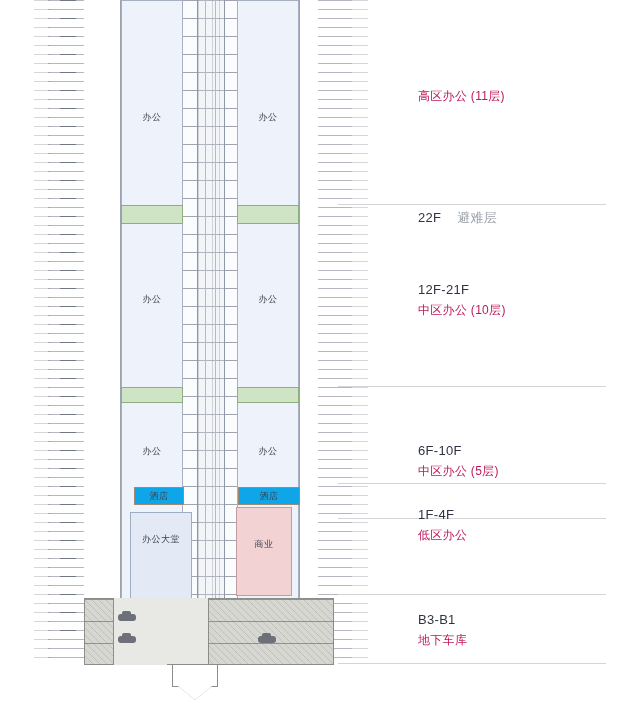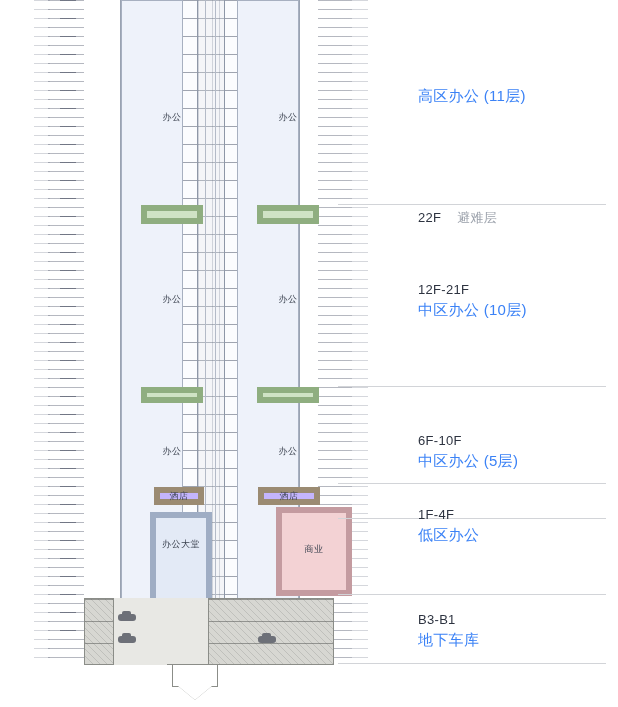--- a/index.html
+++ b/index.html
@@ -127,35 +127,34 @@
     top: 0;
     width: 0;
     height: 665px;
     border-left: 1px solid #b3bac7;
   }
 
   
   .block {
     position: absolute;
     box-sizing: border-box;
-    border: 6px solid #0369a1;
-    margin-left: 20px;
+    border: 1px solid #0369a1;
   }
   .block .blabel {
     position: absolute;
     left: 0; right: 0;
     top: 50%;
     transform: translateY(-50%);
     text-align: center;
     font-size: 9px;
     color: #3c4350;
     letter-spacing: 0.5px;
   }
   .refuge  { background: #cfe3c5; border-color: #8fae80; }
-  .hotel   { background: #c4b5fd; border-color: #9b8b72; }
+  .hotel   { background: #0ea5e9; border-color: #9b8b72; }
   .retail  { background: #f3d2d4; border-color: #c49ba0; }
   .lobby   { background: #e3eaf6; border-color: #9fadc4; }
   .officeb { background: transparent; border-color: transparent; }
 
   
   .basement {
     position: absolute;
     left: 84px;
     top: 598px;
     width: 250px;
@@ -267,22 +266,22 @@
     left: 20px;
     width: 190px;
   }
   .lg-title {
     font-size: 13px;
     color: #2d3340;
     line-height: 18px;
     letter-spacing: 0.3px;
   }
   .lg-sub {
-    font-size: 15px;
-    color: #3b82f6;
+    font-size: 12px;
+    color: #be185d;
     line-height: 18px;
     letter-spacing: 0.3px;
     margin-top: 2px;
   }
 </style>
 </head>
 <body>
 
 <div id="root">
 
@@ -346,21 +345,21 @@
     <div class="block hotel" style="left:134px; top:487px; width:50px; height:18px;">
       <span class="blabel">酒店</span>
     </div>
     <div class="block hotel" style="left:238px; top:487px; width:62px; height:18px;">
       <span class="blabel">酒店</span>
     </div>
 
     <div class="block lobby" style="left:130px; top:512px; width:62px; height:96px;">
       <span class="blabel" style="top:26px">办公大堂</span>
     </div>
-    <div class="block retail" style="left:256px; top:507px; width:76px; height:89px;">
+    <div class="block retail" style="left:236px; top:507px; width:56px; height:89px;">
       <span class="blabel" style="top:36px">商业</span>
     </div>
 
     <div class="basement"></div>
     <div class="base-core"></div>
     <div class="car" style="left:118px; top:636px;"></div>
     <div class="car" style="left:258px; top:636px;"></div>
     <div class="car" style="left:118px; top:614px;"></div>
 
     <div class="pile"></div>
@@ -387,21 +386,21 @@
         <span style="color:#9aa0aa">避难层</span>
       </div>
     </div>
 
     <div class="lg-item" style="top:281px">
       <div class="lg-title">12F-21F</div>
       <div class="lg-sub">中区办公 (10层)</div>
     </div>
 
 
-    <div class="lg-item" style="top:432px">
+    <div class="lg-item" style="top:442px">
       <div class="lg-title">6F-10F</div>
       <div class="lg-sub">中区办公 (5层)</div>
     </div>
 
 
     <div class="lg-item" style="top:506px">
       <div class="lg-title">1F-4F</div>
       <div class="lg-sub">低区办公</div>
     </div>
 

